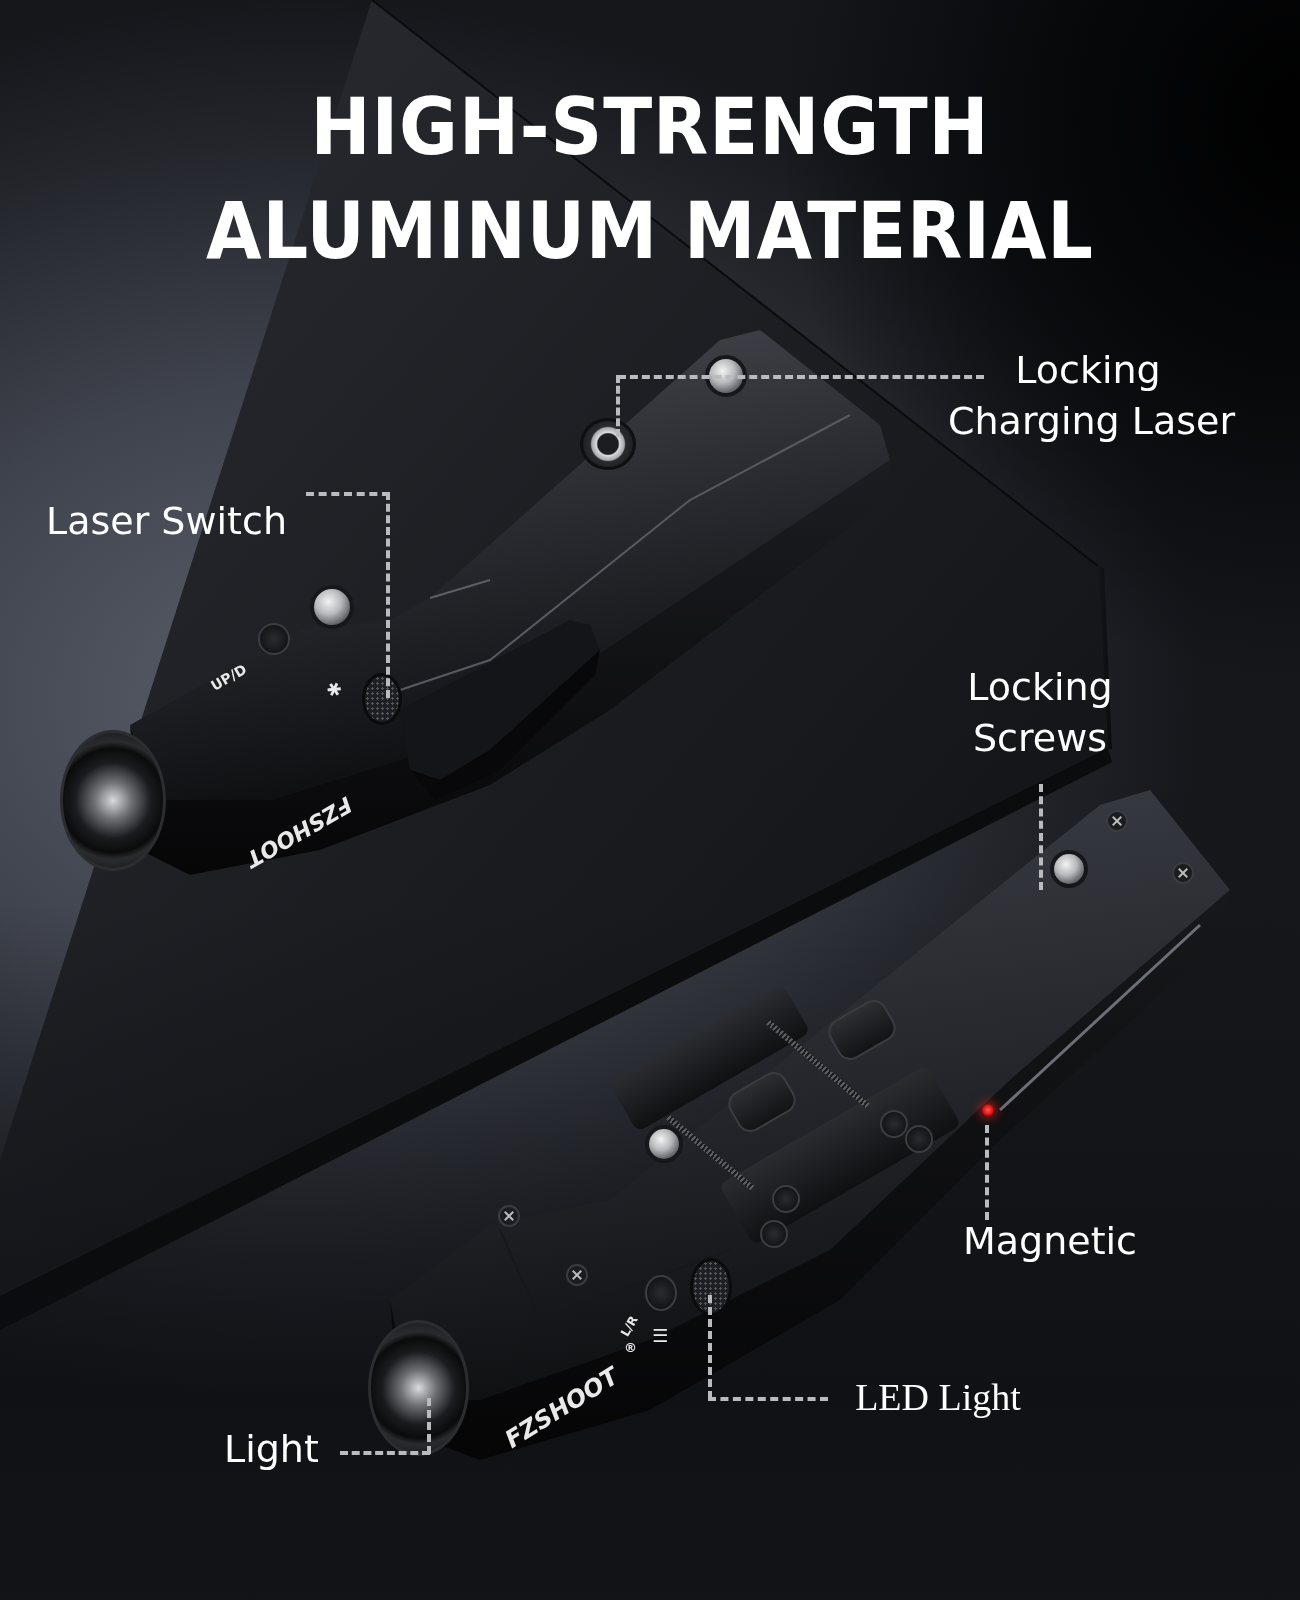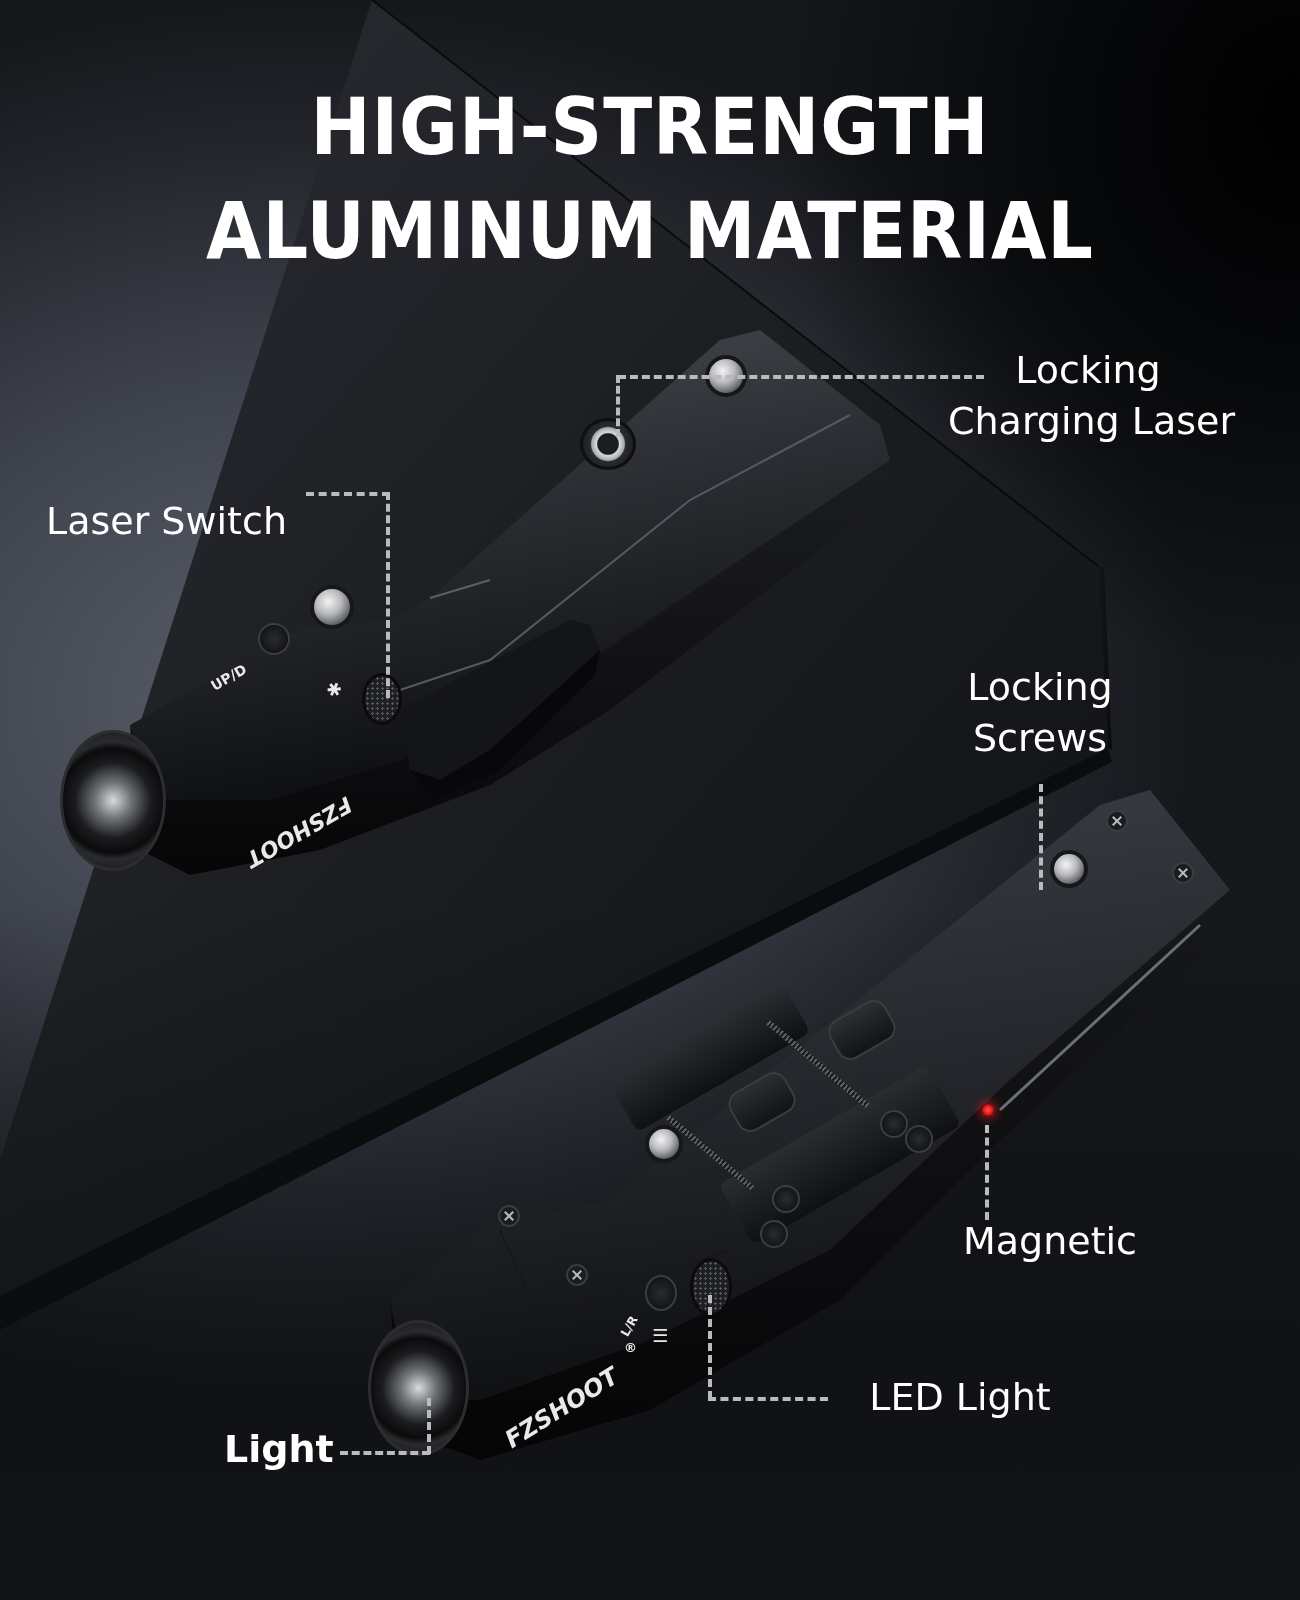--- a/index.html
+++ b/index.html
@@ -181,23 +181,23 @@
   <div>Locking</div>
   <div>Screws</div>
 </div>
 <div class="leader" style="left:1039px; top:784px; height:106px; border-left-width:4px;"></div>
 
 <div class="label" style="left:940px; top:1216px; width:220px;">
   <div>Magnetic</div>
 </div>
 <div class="leader" style="left:985px; top:1125px; height:95px; border-left-width:4px;"></div>
 
-<div class="label" style="left:860px; top:1372px; width:200px;">
+<div class="label" style="left:838px; top:1372px; width:200px;font-family:Liberation Serif, serif;">
   <div>LED Light</div>
 </div>
 <div class="leader" style="left:708px; top:1295px; height:104px; border-left-width:4px;"></div>
 <div class="leader" style="left:708px; top:1397px; width:120px; border-top-width:4px;"></div>
 
-<div class="label" style="left:224px; top:1424px;font-weight:bold;">
+<div class="label" style="left:224px; top:1424px;">
   <div>Light</div>
 </div>
 <div class="leader" style="left:340px; top:1451px; width:90px; border-top-width:4px;"></div>
 <div class="leader" style="left:427px; top:1398px; height:56px; border-left-width:4px;"></div>
 
 </body></html>

